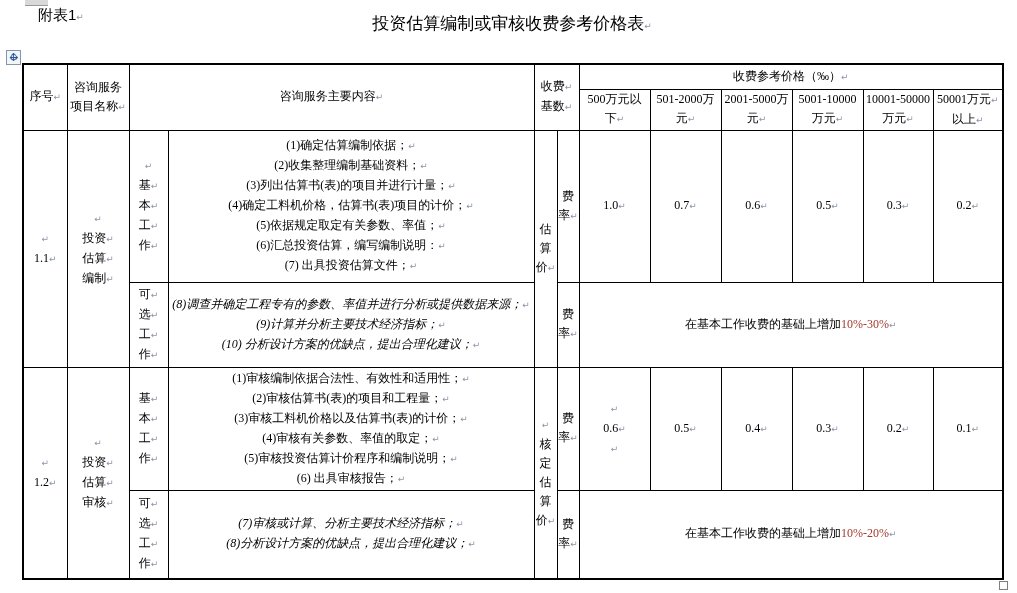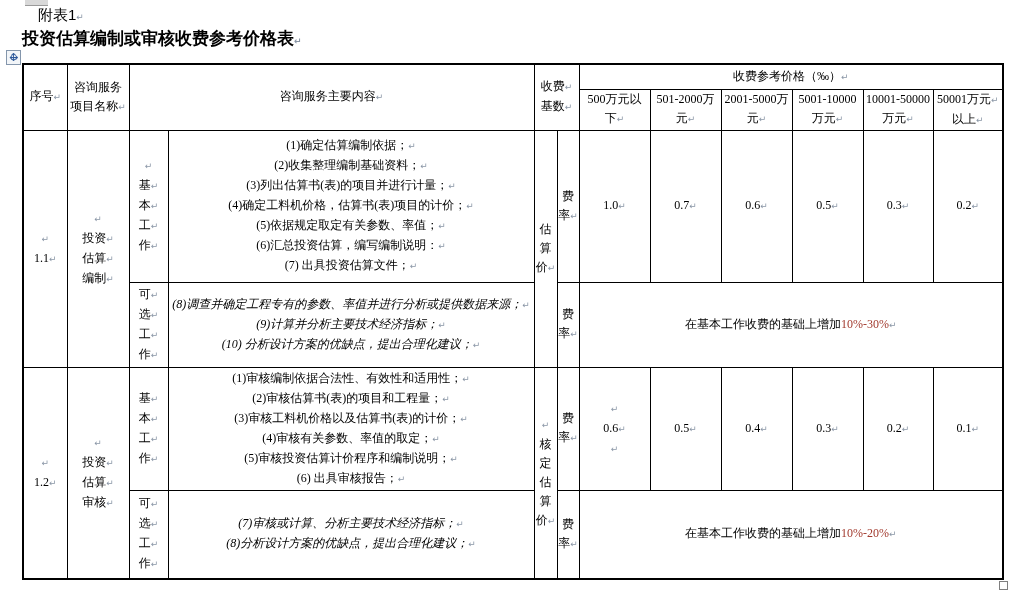--- a/index.html
+++ b/index.html
@@ -7,21 +7,21 @@
     --pilcrow-color:#8a96a6;
     --handle-arrow-color:#2b579a;
   }
   html,body{margin:0;padding:0;}
   body{
     width:1017px;height:593px;background:#ffffff;overflow:hidden;position:relative;
     font-family:"Liberation Sans",sans-serif;color:#000;
   }
   .frag-top{position:absolute;left:25px;top:0;width:23px;height:5px;background:#d9d9d9;border-bottom:1px solid #9a9a9a;}
   .attach-label{position:absolute;left:38px;top:6px;font-size:15px;line-height:18px;}
-  .doc-title{position:absolute;left:22px;top:27px;width:980px;font-weight:bold;font-size:17px;font-family:"Liberation Sans",sans-serif;}
+  .doc-title{position:absolute;left:22px;top:12px;width:980px;text-align:center;font-weight:normal;font-size:17px;font-family:"Liberation Sans",sans-serif;}
   .move-handle{position:absolute;left:6px;top:50px;width:13px;height:13px;background:#f2f5f8;border:1px solid #8496ac;}
   .move-handle span{position:absolute;left:0;top:0;width:13px;height:13px;line-height:13px;text-align:center;font-size:11px;color:var(--handle-arrow-color);font-family:"DejaVu Sans",sans-serif;}
   .resize-handle{position:absolute;left:999px;top:581px;width:7px;height:7px;background:#ffffff;border:1px solid #7f7f7f;}
 
   table.fee{
     position:absolute;left:22px;top:63px;width:980px;
     border-collapse:collapse;table-layout:fixed;
     border:2px solid #000;
     font-family:"Liberation Serif",serif;font-size:12px;color:#000;
   }

